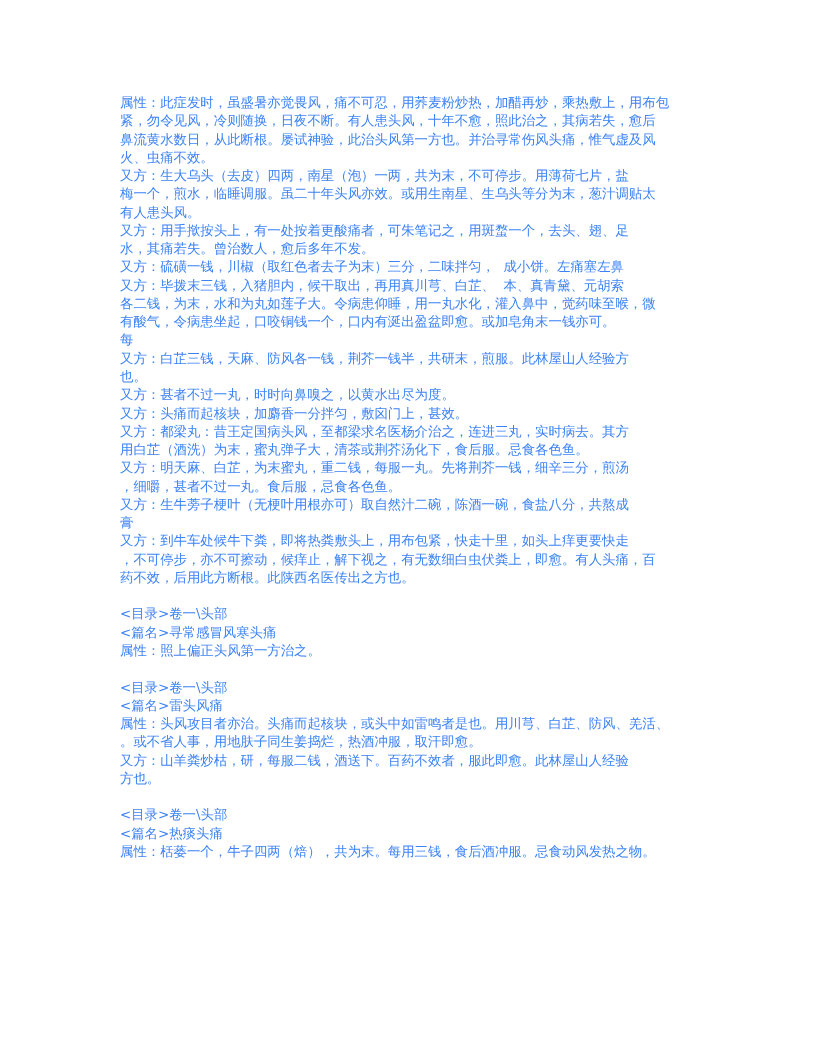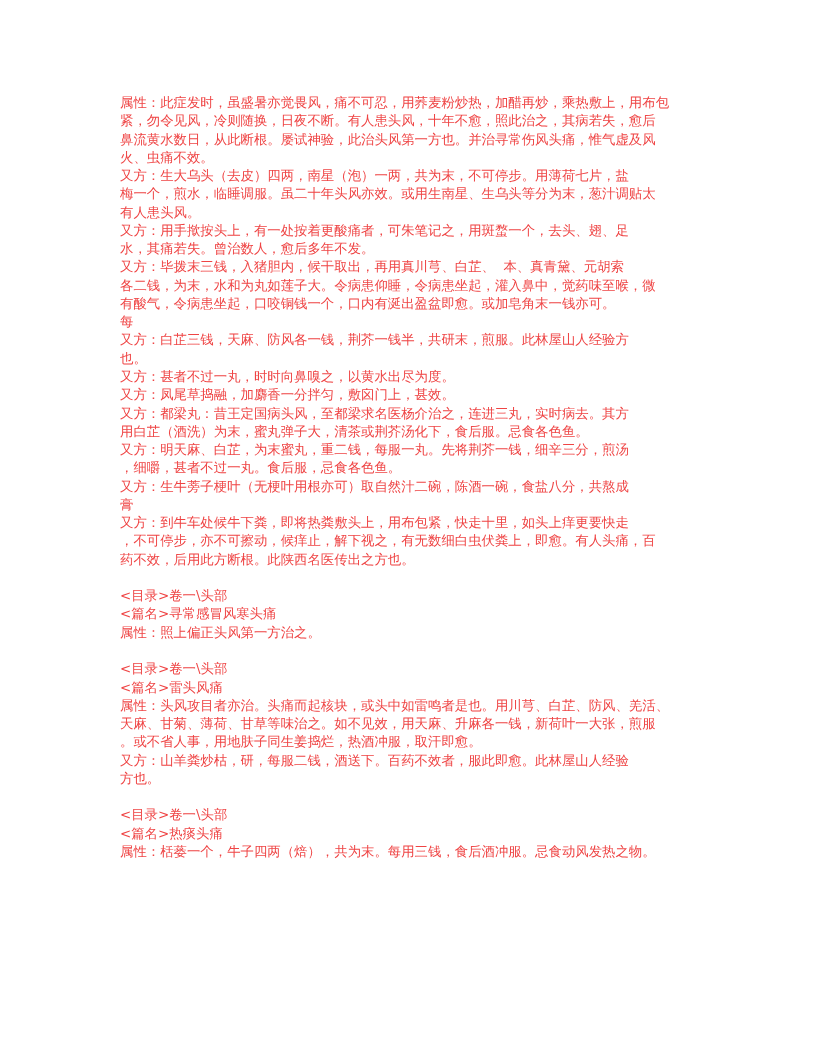--- a/index.html
+++ b/index.html
@@ -5,48 +5,49 @@
   html, body { margin: 0; padding: 0; background: #ffffff; }
   body { width: 816px; height: 1056px; position: relative; overflow: hidden; }
   .page {
     position: absolute;
     left: 120px;
     top: 94px;
     width: 580px;
     font-family: "DejaVu Serif", "Liberation Serif", serif;
     font-size: 13.4px;
     line-height: 18.27px;
-    color: #ef4444;
+    color: #3b82f6;
   }
   .line { white-space: pre; height: 18.27px; overflow: visible; }
   .blank { height: 18.27px; }
 </style>
 </head>
 <body>
 
 <div class="page">
 
   <div>
     <div class="line">属性：此症发时，虽盛暑亦觉畏风，痛不可忍，用荞麦粉炒热，加醋再炒，乘热敷上，用布包</div>
     <div class="line">紧，勿令见风，冷则随换，日夜不断。有人患头风，十年不愈，照此治之，其病若失，愈后</div>
     <div class="line">鼻流黄水数日，从此断根。屡试神验，此治头风第一方也。并治寻常伤风头痛，惟气虚及风</div>
     <div class="line">火、虫痛不效。</div>
     <div class="line">又方：生大乌头（去皮）四两，南星（泡）一两，共为末，不可停步。用薄荷七片，盐</div>
     <div class="line">梅一个，煎水，临睡调服。虽二十年头风亦效。或用生南星、生乌头等分为末，葱汁调贴太</div>
     <div class="line">有人患头风。</div>
     <div class="line">又方：用手揿按头上，有一处按着更酸痛者，可朱笔记之，用斑蝥一个，去头、翅、足</div>
     <div class="line">水，其痛若失。曾治数人，愈后多年不发。</div>
+    <div class="line">又方：硫磺一钱，川椒（取红色者去子为末）三分，二味拌匀，  成小饼。左痛塞左鼻</div>
     <div class="line">又方：毕拨末三钱，入猪胆内，候干取出，再用真川芎、白芷、  本、真青黛、元胡索</div>
-    <div class="line">各二钱，为末，水和为丸如莲子大。令病患仰睡，令病患坐起，灌入鼻中，觉药味至喉，微</div>
+    <div class="line">各二钱，为末，水和为丸如莲子大。令病患仰睡，用一丸水化，灌入鼻中，觉药味至喉，微</div>
     <div class="line">有酸气，令病患坐起，口咬铜钱一个，口内有涎出盈盆即愈。或加皂角末一钱亦可。</div>
     <div class="line">每</div>
     <div class="line">又方：白芷三钱，天麻、防风各一钱，荆芥一钱半，共研末，煎服。此林屋山人经验方</div>
     <div class="line">也。</div>
     <div class="line">又方：甚者不过一丸，时时向鼻嗅之，以黄水出尽为度。</div>
-    <div class="line">又方：凤尾草捣融，加麝香一分拌匀，敷囟门上，甚效。</div>
+    <div class="line">又方：头痛而起核块，加麝香一分拌匀，敷囟门上，甚效。</div>
     <div class="line">又方：都梁丸：昔王定国病头风，至都梁求名医杨介治之，连进三丸，实时病去。其方</div>
     <div class="line">用白芷（酒洗）为末，蜜丸弹子大，清茶或荆芥汤化下，食后服。忌食各色鱼。</div>
     <div class="line">又方：明天麻、白芷，为末蜜丸，重二钱，每服一丸。先将荆芥一钱，细辛三分，煎汤</div>
     <div class="line">，细嚼，甚者不过一丸。食后服，忌食各色鱼。</div>
     <div class="line">又方：生牛蒡子梗叶（无梗叶用根亦可）取自然汁二碗，陈酒一碗，食盐八分，共熬成</div>
     <div class="line">膏</div>
     <div class="line">又方：到牛车处候牛下粪，即将热粪敷头上，用布包紧，快走十里，如头上痒更要快走</div>
     <div class="line">，不可停步，亦不可擦动，候痒止，解下视之，有无数细白虫伏粪上，即愈。有人头痛，百</div>
     <div class="line">药不效，后用此方断根。此陕西名医传出之方也。</div>
   </div>
@@ -58,21 +59,20 @@
     <div class="line">&lt;篇名&gt;寻常感冒风寒头痛</div>
     <div class="line">属性：照上偏正头风第一方治之。</div>
   </div>
 
   <div class="blank"></div>
 
   <div>
     <div class="line">&lt;目录&gt;卷一\头部</div>
     <div class="line">&lt;篇名&gt;雷头风痛</div>
     <div class="line">属性：头风攻目者亦治。头痛而起核块，或头中如雷鸣者是也。用川芎、白芷、防风、羌活、</div>
-    <div class="line">天麻、甘菊、薄荷、甘草等味治之。如不见效，用天麻、升麻各一钱，新荷叶一大张，煎服</div>
     <div class="line">。或不省人事，用地肤子同生姜捣烂，热酒冲服，取汗即愈。</div>
     <div class="line">又方：山羊粪炒枯，研，每服二钱，酒送下。百药不效者，服此即愈。此林屋山人经验</div>
     <div class="line">方也。</div>
   </div>
 
   <div class="blank"></div>
 
   <div>
     <div class="line">&lt;目录&gt;卷一\头部</div>
     <div class="line">&lt;篇名&gt;热痰头痛</div>

